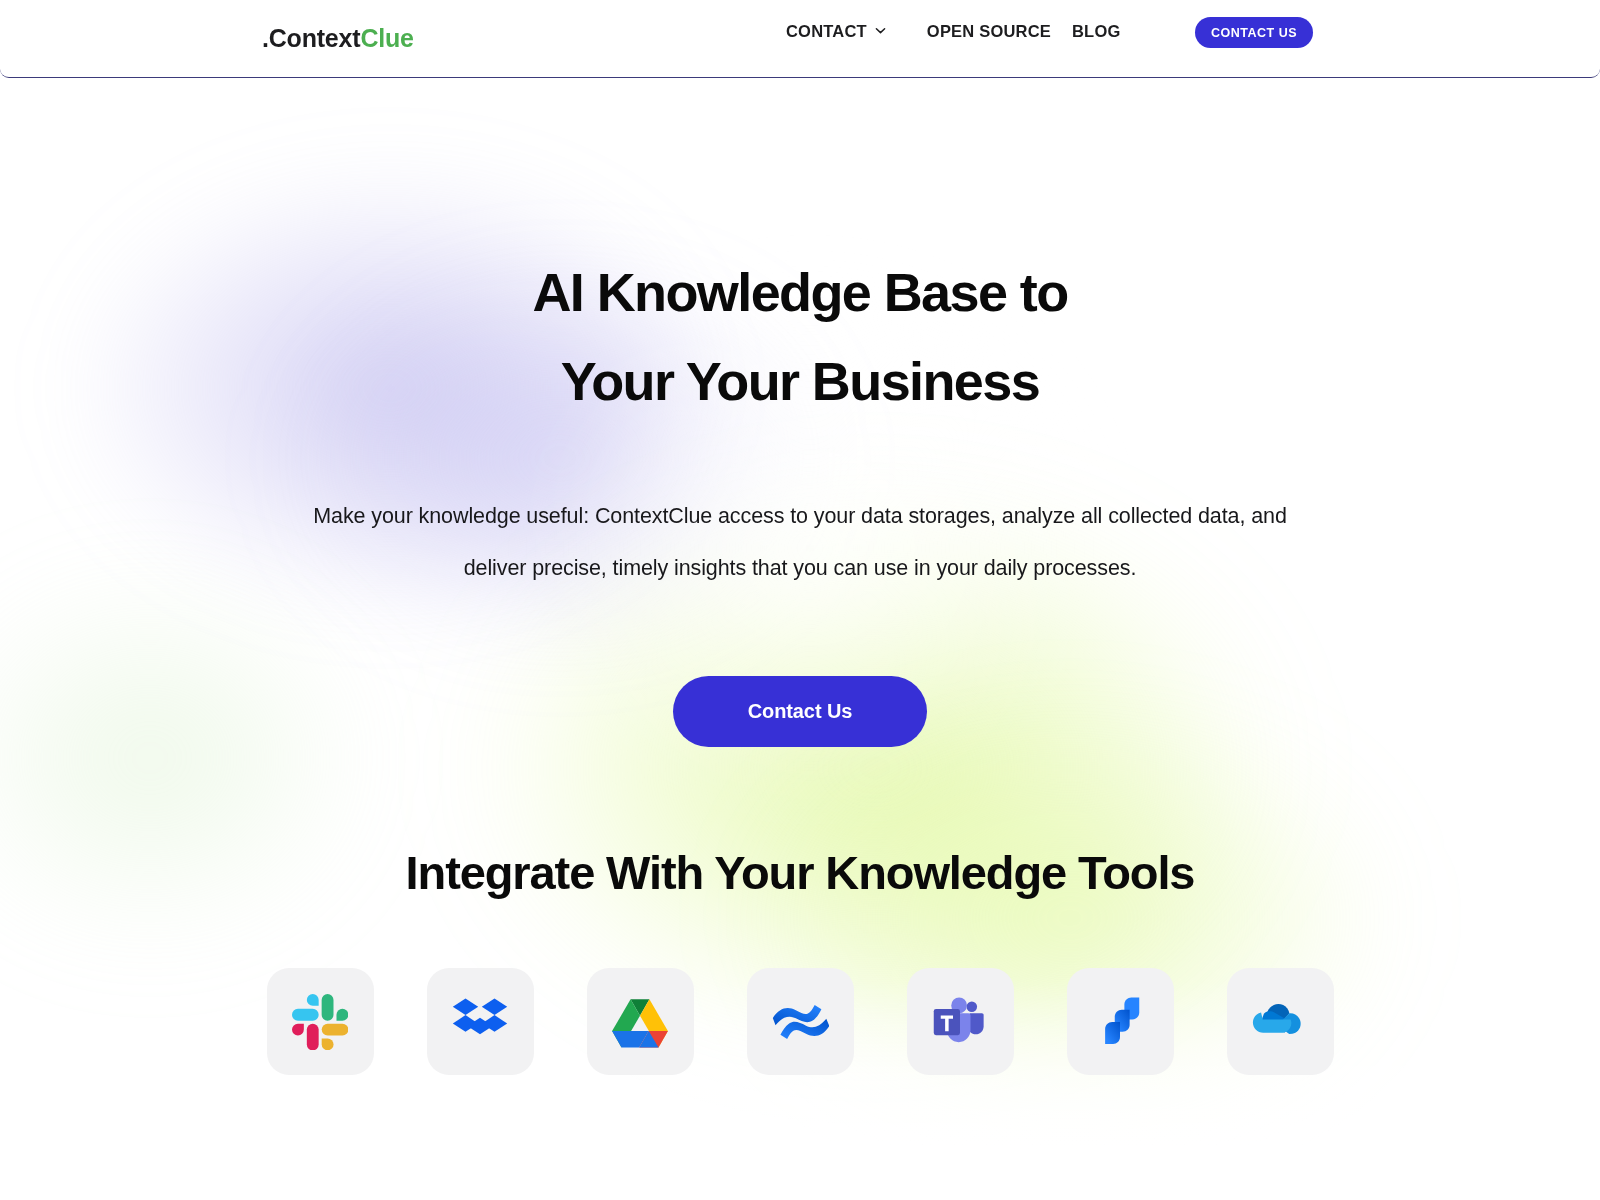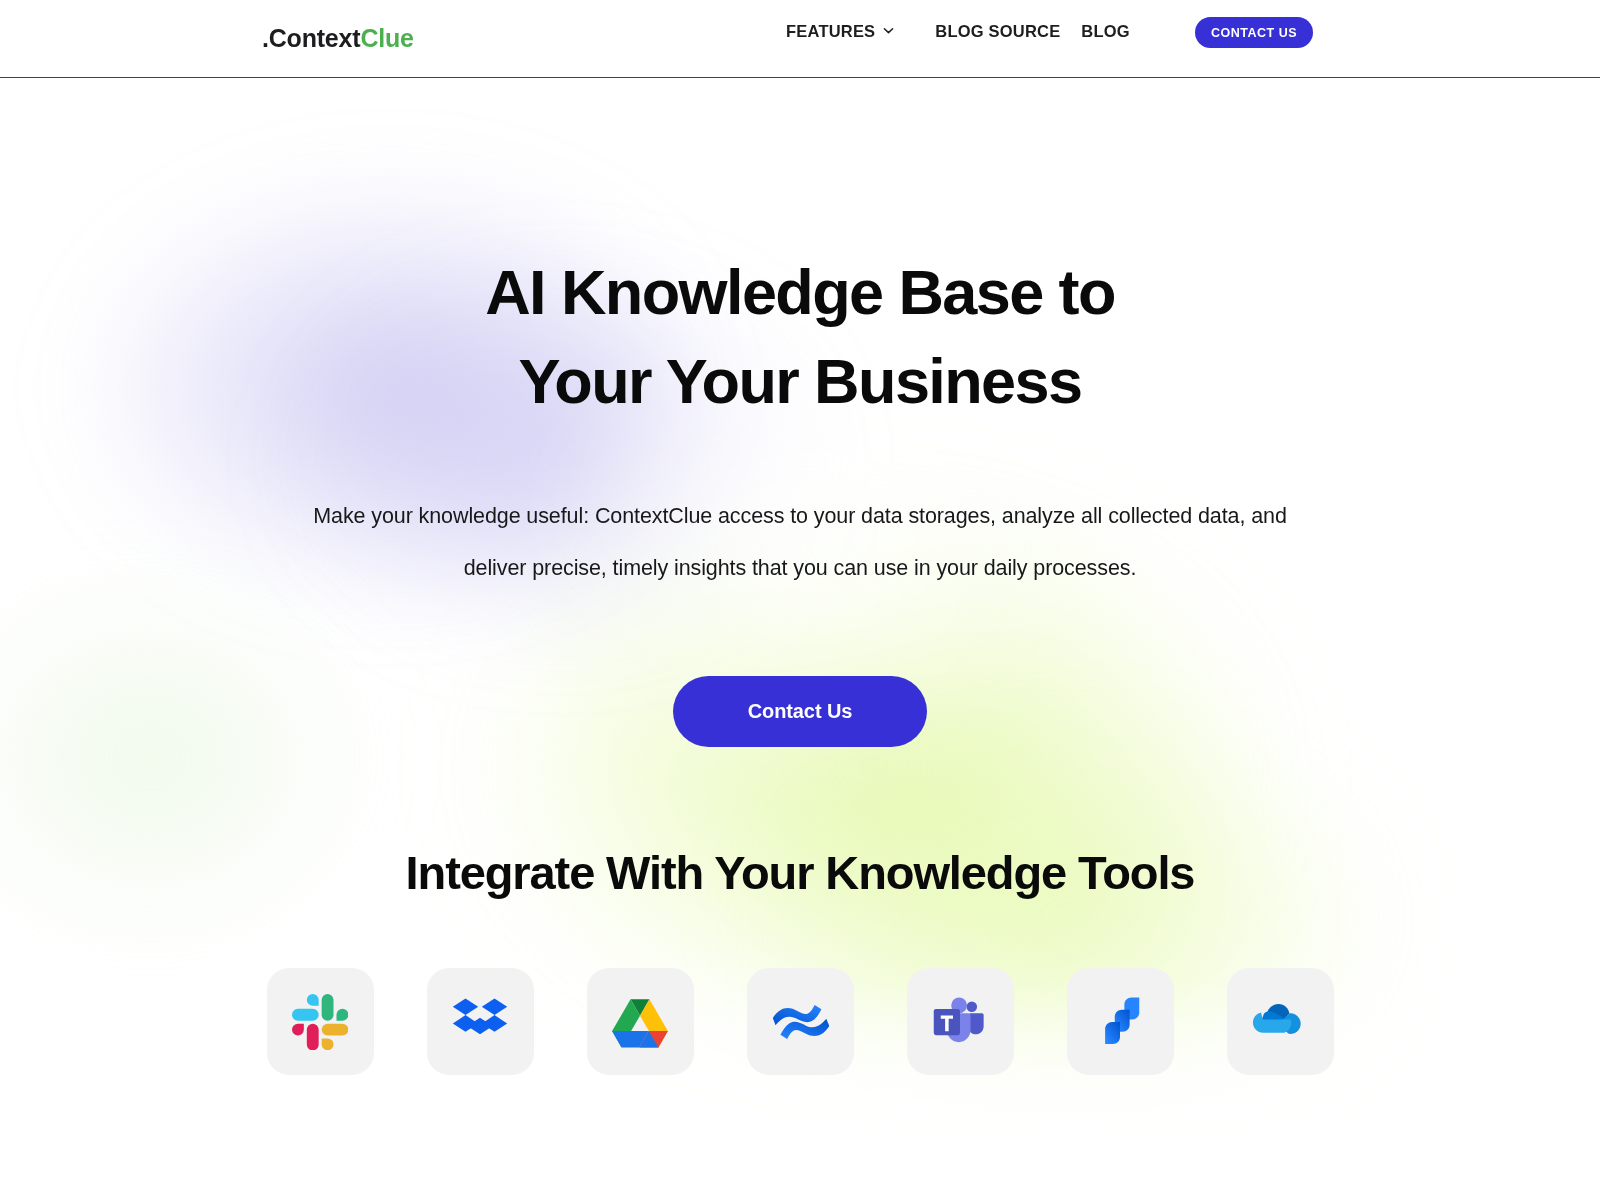--- a/index.html
+++ b/index.html
@@ -14,20 +14,21 @@
   
   .header {
     position:relative;
     z-index:20;
     height:78px;
     background:#ffffff;
     border-bottom:1px solid #3b3a7a;
     display:flex;
     align-items:center;
     padding:0 0 0 0;
+    border-radius:9px;
   }
   .logo {
     position:absolute;
     left:262px;
     top:24px;
     font-size:25px;
     font-weight:700;
     letter-spacing:-0.2px;
     white-space:nowrap;
   }
@@ -145,21 +146,21 @@
   }
 
   
   .main {
     position:relative;
     z-index:10;
     text-align:center;
   }
   .hero-title {
     margin-top:170px;
-    font-size:63px;
+    font-size:54px;
     line-height:89px;
     font-weight:700;
     letter-spacing:-1.6px;
     color:#0a0a0a;
   }
   .hero-sub {
     margin:64px auto 0;
     width:1030px;
     font-size:21.5px;
     line-height:52px;
@@ -214,29 +215,29 @@
 <body>
 
 <header class="header">
 
   <div class="logo">
     <span class="dot">.</span><span class="ctx">Context</span><span class="clue">Clue</span>
   </div>
 
   <nav class="nav">
     <a class="nav-item nav-gap-1">
-      <span>FEATURES</span>
+      <span>CONTACT</span>
       <span class="chev">
         <svg width="11" height="11" viewBox="0 0 12 12">
             <path d="M1.5 4 L6 8.3 L10.5 4" fill="none" stroke="#1d1d1f" stroke-width="1.6" stroke-linecap="round" stroke-linejoin="round"></path>
           </svg>
       </span>
     </a>
     <a class="nav-item nav-gap-2">
-      <span>BLOG SOURCE</span>
+      <span>OPEN SOURCE</span>
     </a>
     <a class="nav-item">
       <span>BLOG</span>
     </a>
   </nav>
 
   <button class="btn-nav">CONTACT US</button>
 </header>
 
 <div class="bg-layer">

